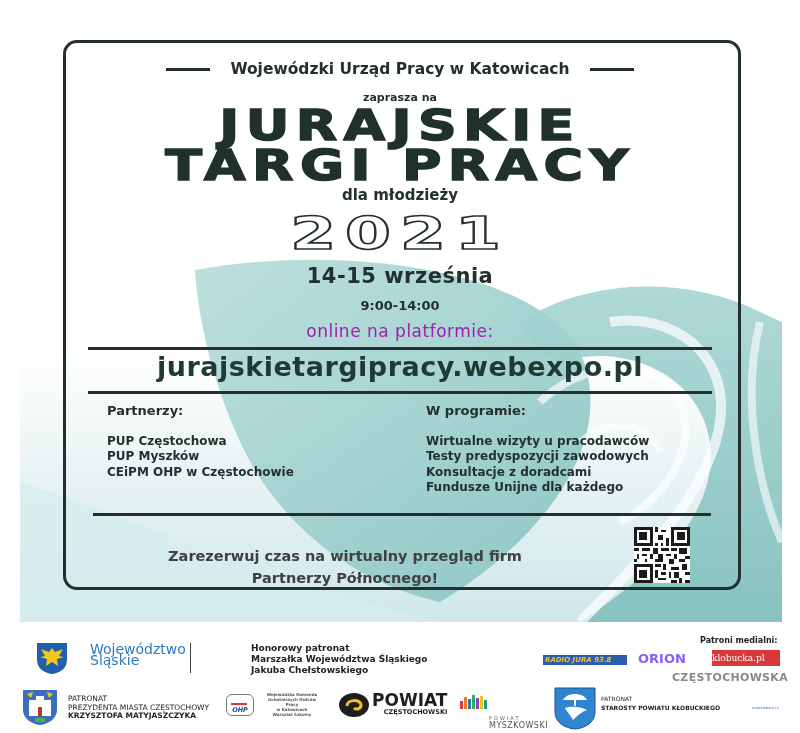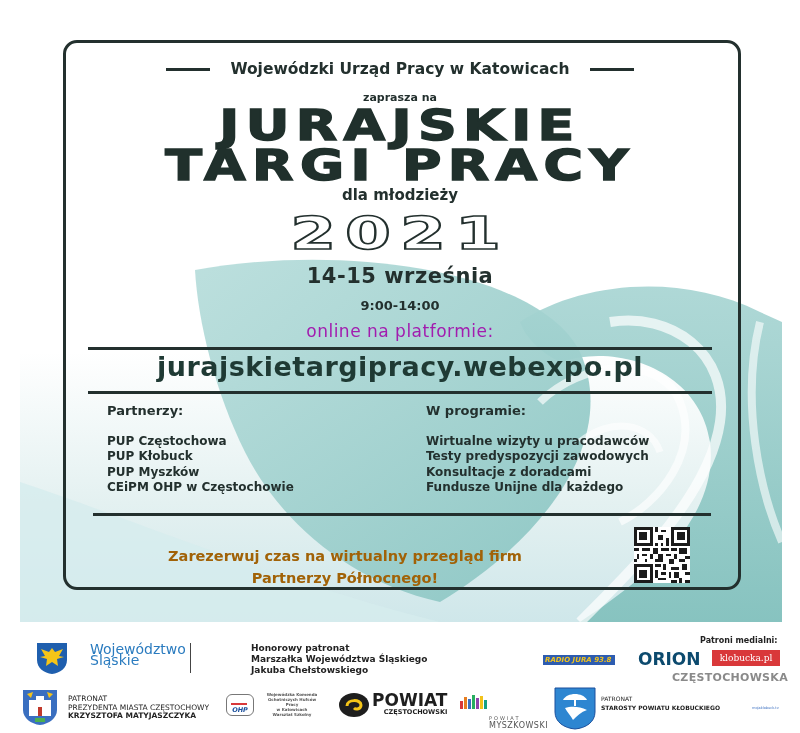--- a/index.html
+++ b/index.html
@@ -37,21 +37,21 @@
       color: transparent; -webkit-text-stroke: 1.6px #23302e;
       transform: scaleX(1.5); transform-origin: center;
     }
     .dates { top: 264px; font-size: 21px; font-weight: bold; letter-spacing: 0.5px; color: #23302e; }
     .hours { top: 298px; font-size: 13px; font-weight: bold; color: #23302e; }
     .online { top: 321px; font-size: 17px; font-weight: normal; letter-spacing: 0.5px; color: #a21caf; }
     .hr { position: absolute; height: 3px; background: #23302e; }
     .url { top: 351px; font-size: 27px; font-weight: bold; letter-spacing: 0.5px; color: #1f3a34; }
     .col { position: absolute; font-weight: bold; font-size: 12px; line-height: 15.5px; color: #23302e; }
     .col .hdr { font-size: 13px; margin-bottom: 15px; }
-    .cta { top: 545px; font-size: 14.5px; font-weight: bold; line-height: 22px; color: #a16207; }
+    .cta { top: 545px; font-size: 14.5px; font-weight: bold; line-height: 22px; color: #404040; }
     .qr { position: absolute; left: 634px; top: 527px; width: 56px; height: 56px; background: #fff; }
     .footer-text { position: absolute; font-size: 9px; font-weight: bold; line-height: 11px; color: #222; }
     .logo-box { position: absolute; }
   </style>
 </head>
 <body>
 
 <div class="poster-bg">
   <svg width="762" height="600" viewBox="0 0 762 600">
     <defs>
@@ -97,21 +97,20 @@
 <div class="abs center hours">9:00-14:00</div>
 <div class="abs center online">online na platformie:</div>
 
 <div class="hr" style="left:88px; top:347px; width:624px;"></div>
 <div class="abs center url">jurajskietargipracy.webexpo.pl</div>
 <div class="hr" style="left:88px; top:391px; width:624px;"></div>
 
 <div class="col" style="left:107px; top:403px;">
   <div class="hdr">Partnerzy:</div>
   <div>PUP Częstochowa</div>
-  <div>PUP Kłobuck</div>
   <div>PUP Myszków</div>
   <div>CEiPM OHP w Częstochowie</div>
 </div>
 
 <div class="col" style="left:426px; top:403px;">
   <div class="hdr">W programie:</div>
   <div>Wirtualne wizyty u pracodawców</div>
   <div>Testy predyspozycji zawodowych</div>
   <div>Konsultacje z doradcami</div>
   <div>Fundusze Unijne dla każdego</div>
@@ -190,23 +189,23 @@
   <div>Śląskie</div>
 </div>
 <div style="position:absolute; left:190px; top:643px; width:1px; height:30px; background:#444;"></div>
 <div class="footer-text" style="left:211px; top:643px;margin-left:40px;">
   <div>Honorowy patronat</div>
   <div>Marszałka Województwa Śląskiego</div>
   <div>Jakuba Chełstowskiego</div>
 </div>
 
 <div class="footer-text" style="left:700px; top:635px; font-size:8px;">Patroni medialni:</div>
-<div class="logo-box" style="left:543px; top:655px; width:72px; height:10px; background:#2d5cb0; color:#f2c31b; font-size:7px; font-weight:bold; line-height:10px; padding-left:2px; box-sizing:border-box; font-style:italic;">RADIO JURA 93.8</div>
-<div class="logo-box" style="left:638px; top:652px; width:62px; height:14px; color:#0c4a6e; font-size:17px; font-weight:900; line-height:14px;">ORION</div>
-<div class="logo-box" style="left:712px; top:650px; width:68px; height:16px; background:#d9383a; color:#fff; font-family:'DejaVu Serif', serif; font-size:9px; line-height:16px; text-align:center;">klobucka.pl</div>
+<div class="logo-box" style="left:543px; top:655px; width:84px; height:10px; background:#2d5cb0; color:#f2c31b; font-size:7px; font-weight:bold; line-height:10px; padding-left:2px; box-sizing:border-box; font-style:italic;">RADIO JURA 93.8</div>
+<div class="logo-box" style="left:638px; top:652px; width:62px; height:14px; color:#8b5cf6; font-size:13px; font-weight:900; line-height:14px;">ORION</div>
+<div class="logo-box" style="left:712px; top:650px; width:68px; height:16px; background:#d9383a; color:#fff; font-family:'DejaVu Serif', serif; font-size:9px; line-height:16px; ">klobucka.pl</div>
 <div class="logo-box" style="left:672px; top:671px; width:112px; height:14px; color:#8a8a8a; font-size:11px; font-weight:900; line-height:14px; letter-spacing:0.3px;">CZĘSTOCHOWSKA</div>
 
 <div class="logo-box" style="left:21px; top:688px; width:38px; height:38px;">
   <svg width="38" height="38" viewBox="0 0 38 38">
     <path d="M2 2 H36 V22 C36 30 28 36 19 37 C10 36 2 30 2 22 Z" fill="#3a6fc0"></path>
     <rect x="8" y="12" width="22" height="16" fill="#ffffff"></rect>
     <rect x="15" y="8" width="8" height="20" fill="#ffffff"></rect>
     <rect x="17" y="19" width="4" height="9" fill="#c0392b"></rect>
     <path d="M6 6 L12 4 L10 10 Z M26 4 L32 6 L28 10 Z" fill="#f2c31b"></path>
     <rect x="14" y="30" width="10" height="4" fill="#4caf50"></rect>

